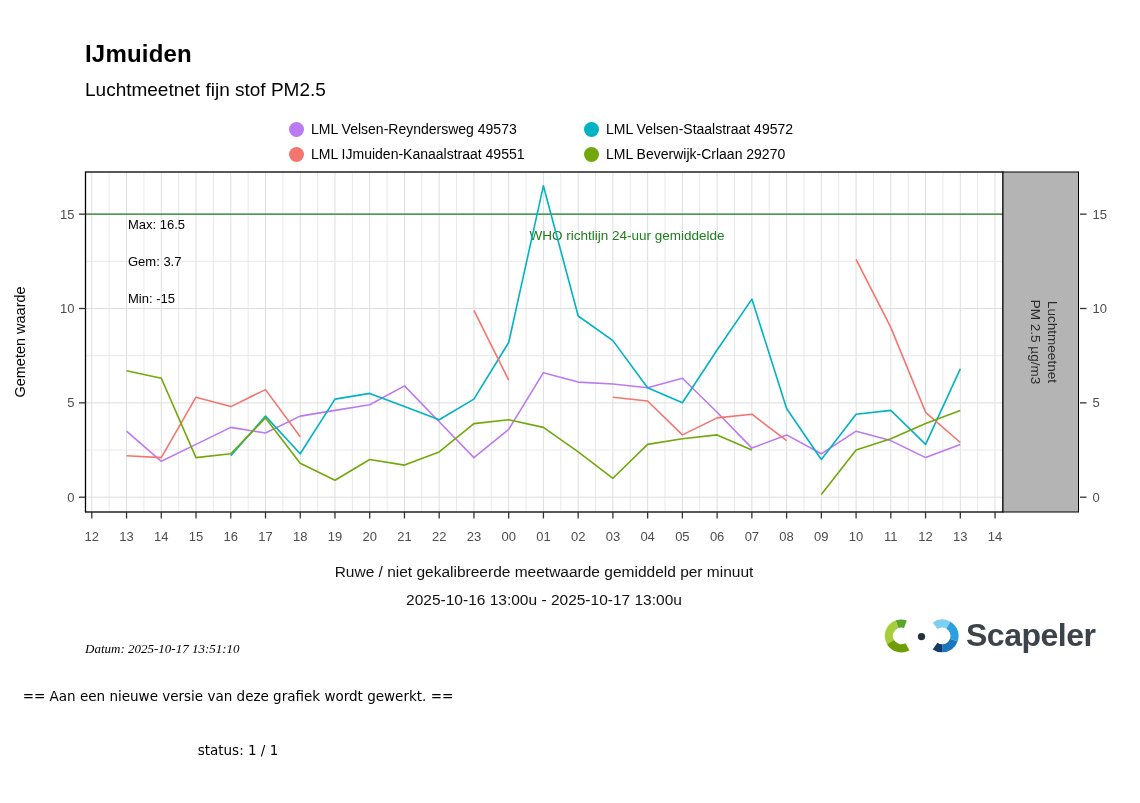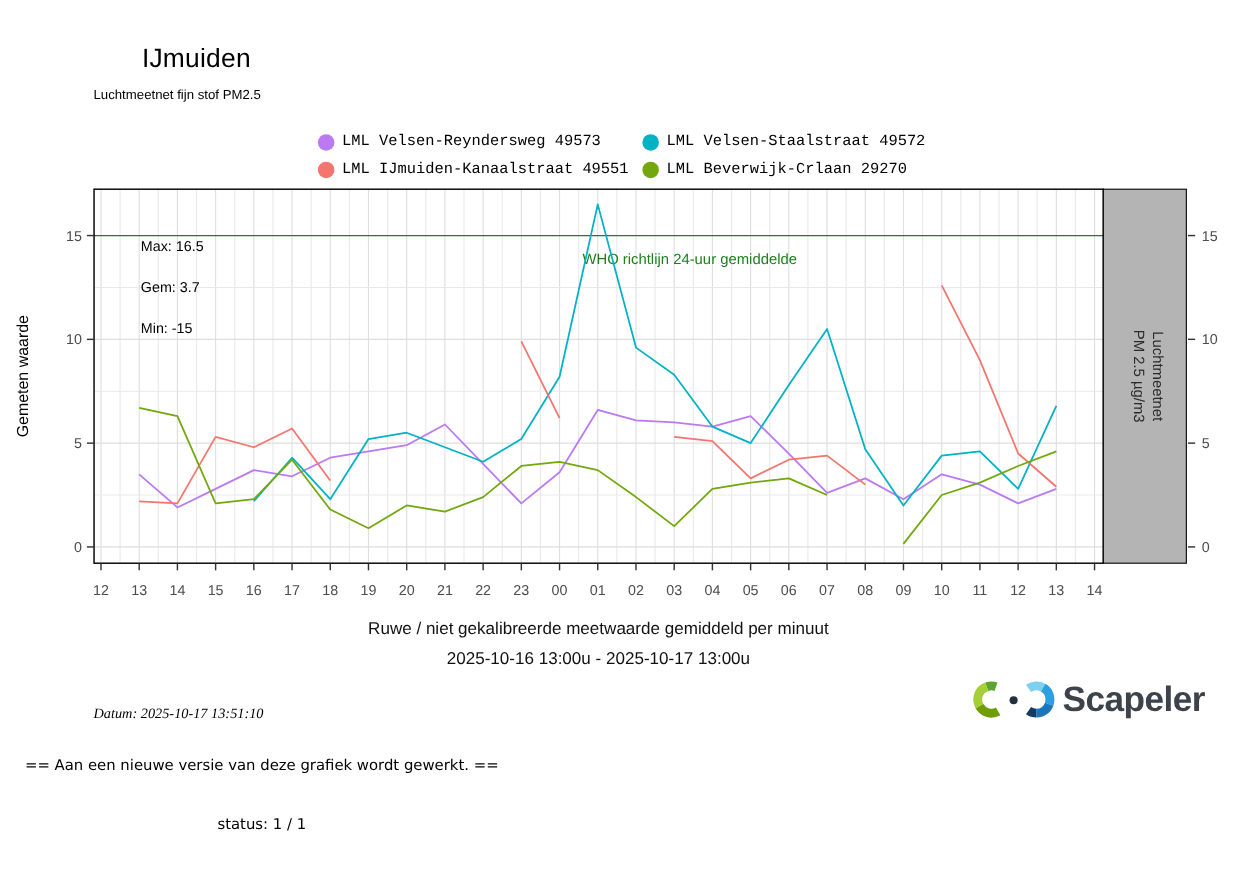--- a/index.html
+++ b/index.html
@@ -1,22 +1,22 @@
 <!DOCTYPE html>
 <html><head>
 <meta charset="utf-8">
 <style>
   html,body{margin:0;padding:0;background:#fff;}
   #page{position:relative;width:1140px;height:803px;background:#ffffff;overflow:hidden;
         font-family:"Liberation Sans", sans-serif;color:#000;}
   .abs{position:absolute;}
-  #chart-title{left:85px;top:40px;font-size:24px;font-weight:normal;letter-spacing:0.2px;margin-left:44px;}
-  #chart-subtitle{left:85px;top:79px;font-size:12px;}
+  #chart-title{left:85px;top:40px;font-size:24px;font-weight:bold;letter-spacing:0.2px;}
+  #chart-subtitle{left:85px;top:79px;font-size:19px;}
   #legend{left:289px;top:117px;display:grid;grid-template-columns:295px auto;row-gap:1px;}
-  .legend-item{display:flex;align-items:center;gap:7px;height:24px;font-size:14px;white-space:nowrap;font-family:Liberation Mono, monospace;}
+  .legend-item{display:flex;align-items:center;gap:7px;height:24px;font-size:14px;white-space:nowrap;}
   .legend-dot{width:15px;height:15px;border-radius:50%;flex:0 0 15px;}
   #chart-svg{left:0;top:0;}
   #xlabel1{left:85px;top:563px;width:918px;text-align:center;font-size:15.5px;color:#111;}
   #xlabel2{left:85px;top:591px;width:918px;text-align:center;font-size:15.5px;color:#111;}
   #datum-line{left:85px;top:641px;font-size:13px;font-style:italic;
               font-family:Liberation Serif, serif;}
   .notice{left:0;width:476px;text-align:center;font-size:13.5px;
           font-family:"DejaVu Sans", sans-serif;color:#000;}
   #notice-nl{top:688px;}
   #notice-en{top:706px;}

